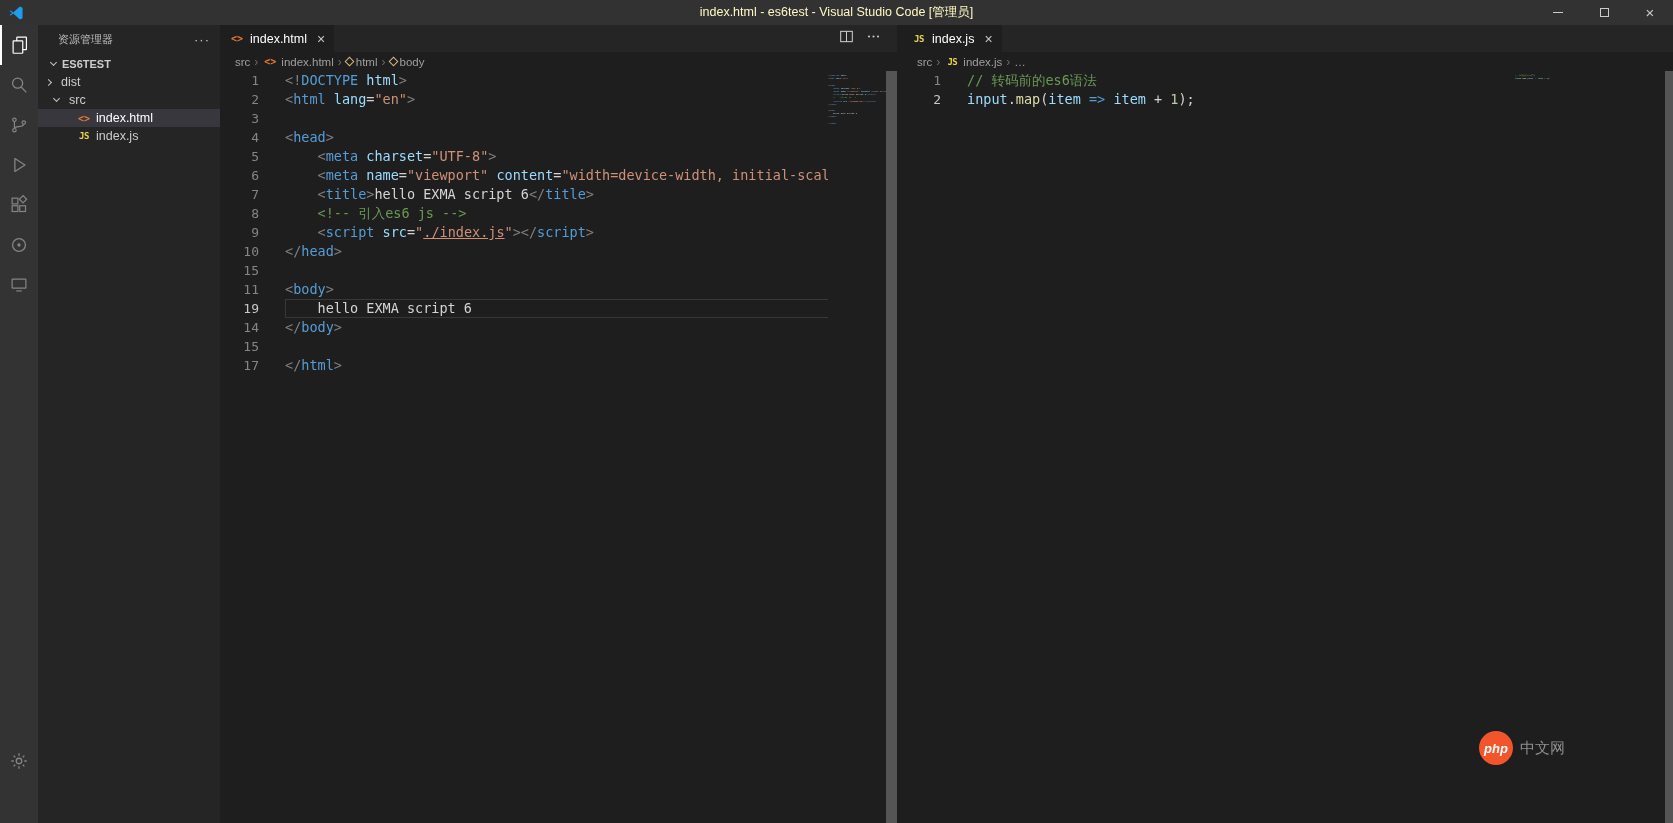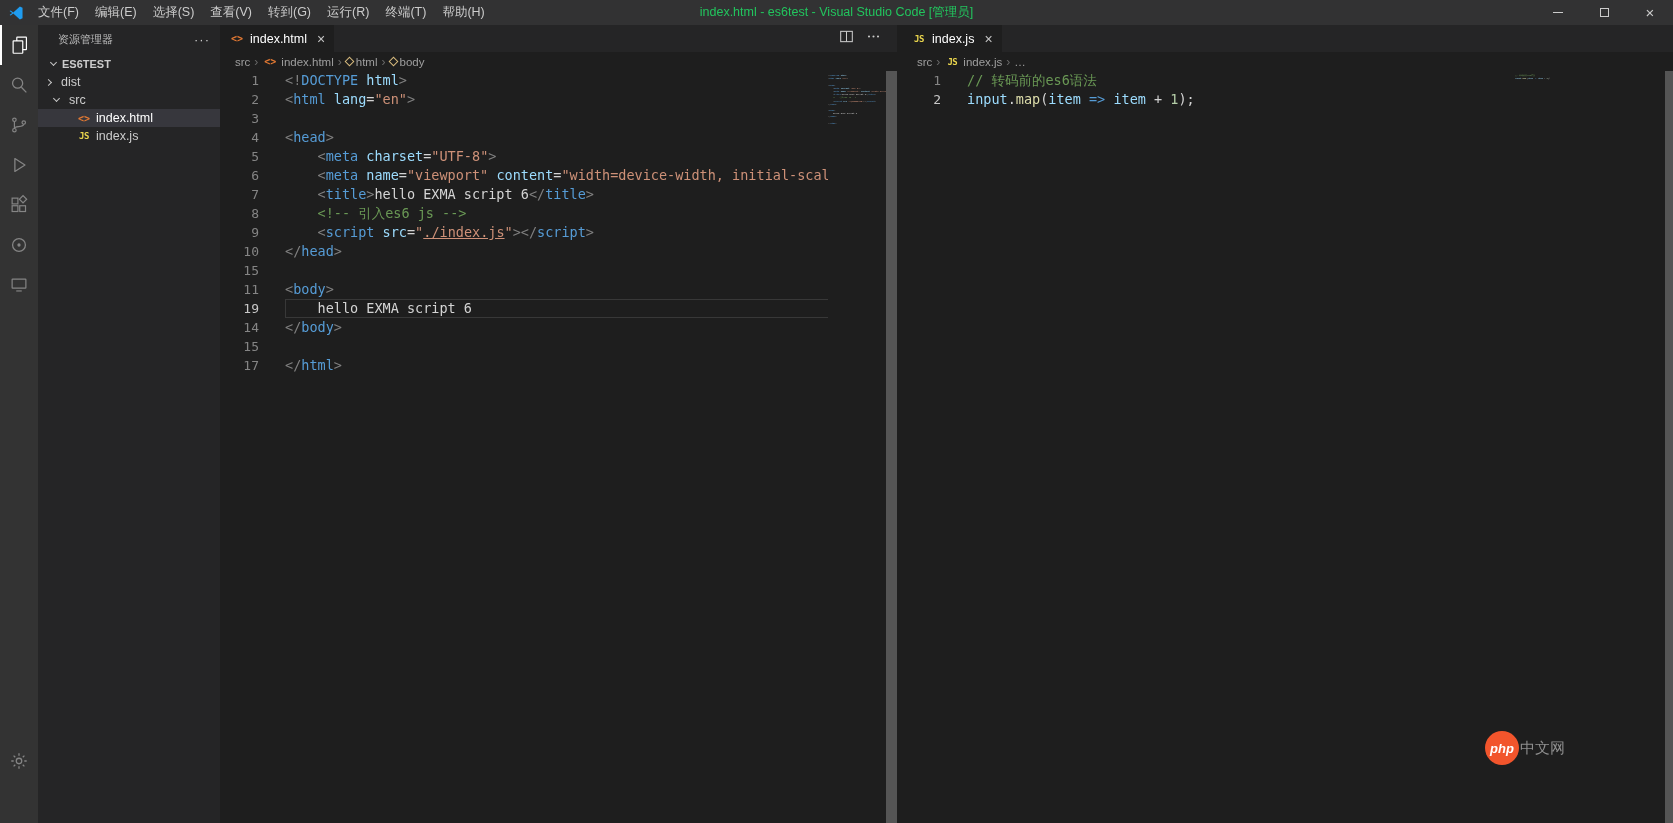--- a/index.html
+++ b/index.html
@@ -6,21 +6,21 @@
   html,body { width:1673px; height:823px; overflow:hidden; background:#1e1e1e;
     font-family:"Liberation Sans", sans-serif; }
   .window { width:1673px; height:823px; display:flex; flex-direction:column; background:#1e1e1e; }
 
   
   .titlebar { height:25px; background:#323233; display:flex; align-items:center;
     color:#cccccc; font-size:12.5px; position:relative; flex:none; }
   .logo { display:flex; align-items:center; margin:0 6px 0 8px; }
   .menus { display:flex; }
   .menu-item { padding:0 8px; line-height:25px; cursor:default; }
-  .window-title { position:absolute; left:50%; transform:translateX(-50%); color:#22c55e; white-space:nowrap; }
+  .window-title { position:absolute; left:50%; transform:translateX(-50%); color:#fef9c3; white-space:nowrap; }
   .win-controls { margin-left:auto; display:flex; height:100%; }
   .win-btn { width:46px; height:100%; display:flex; align-items:center; justify-content:center; color:#cccccc; font-size:15px; }
   .min-glyph { width:10px; height:1px; background:#cccccc; display:inline-block; }
   .max-glyph { width:9px; height:9px; border:1px solid #cccccc; display:inline-block; }
 
   
   .main { flex:1; display:flex; min-height:0; }
 
   .activitybar { width:38px; background:#333333; display:flex; flex-direction:column; flex:none; }
   .act-top { display:flex; flex-direction:column; }
@@ -97,46 +97,36 @@
   .group2 .minimap { right:8px; width:150px; }
   .minimap-inner { white-space:pre; font-family:"DejaVu Sans Mono", monospace; font-size:10px;
     line-height:15px; transform:scale(0.21); transform-origin:0 0; width:480%; }
   .minimap-inner .code-line { height:15px; }
 
   .scrollbar { position:absolute; top:46px; bottom:0; right:0; background:#555555; }
   .group1 .scrollbar { width:11px; }
   .group2 .scrollbar { width:8px; }
 
   
-  .watermark { position:absolute; right:108px; bottom:58px; display:flex; align-items:center; gap:1px; }
+  .watermark { position:absolute; right:108px; bottom:58px; display:flex; align-items:center; gap:7px; }
   .wm-badge { width:34px; height:34px; border-radius:50%; background:#f2552c; color:#ffffff;
     display:flex; align-items:center; justify-content:center; font-weight:bold; font-style:italic; font-size:13px; }
   .wm-text { color:#8f8f8f; font-size:15px; }
 </style>
 </head>
 <body>
 
 <div class="window">
 
   <div class="titlebar">
     <span class="logo">
         <svg width="16" height="16" viewBox="0 0 24 24">
           <path fill="#1f9cf0" d="M17.8 2.2 7.9 11.1 4.1 8.2 2.4 9.1 6.3 12l-3.9 2.9 1.7.9 3.8-2.9 9.9 8.9 4-1.9V4.1l-4-1.9z"></path>
         </svg>
       </span>
-    <div class="menus">
-        <span class="menu-item">文件(F)</span>
-        <span class="menu-item">编辑(E)</span>
-        <span class="menu-item">选择(S)</span>
-        <span class="menu-item">查看(V)</span>
-        <span class="menu-item">转到(G)</span>
-        <span class="menu-item">运行(R)</span>
-        <span class="menu-item">终端(T)</span>
-        <span class="menu-item">帮助(H)</span>
-      </div>
     <div class="window-title">index.html - es6test - Visual Studio Code [管理员]</div>
     <div class="win-controls">
       <span class="win-btn">
           <span class="min-glyph"></span>
         </span>
       <span class="win-btn">
           <span class="max-glyph"></span>
         </span>
       <span class="win-btn">×</span>
     </div>

